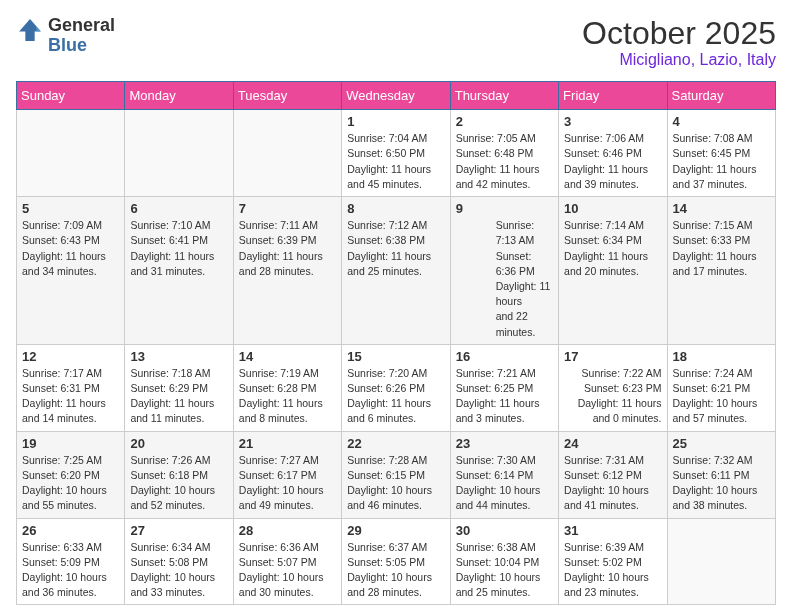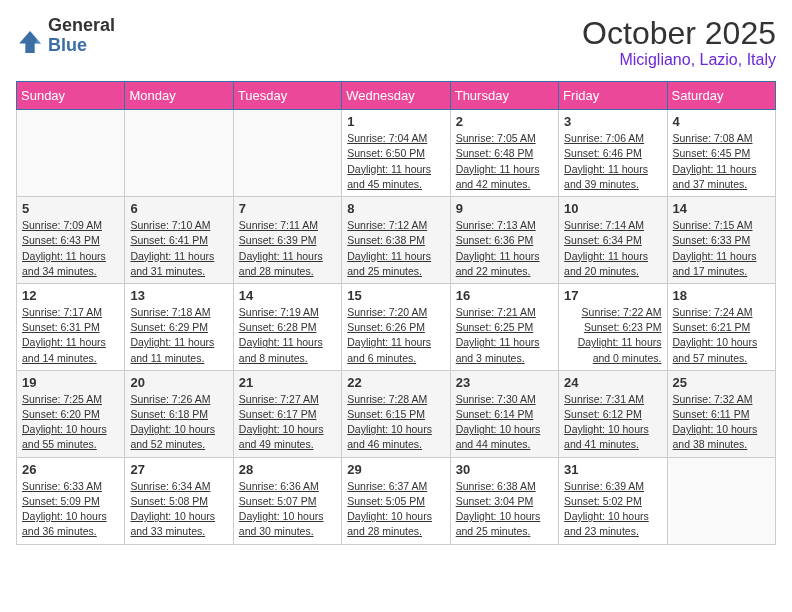--- a/index.html
+++ b/index.html
@@ -11,21 +11,21 @@
       padding: 16px;
     }
     .header {
       display: flex;
       justify-content: space-between;
       align-items: flex-start;
       margin-bottom: 12px;
     }
     .logo {
       display: flex;
-      align-items: flex-end;
+      align-items: flex-start;
       gap: 4px;
     }
     .logo-icon {
       width: 28px;
       height: 28px;
     }
     .title-block {
       text-align: right;
     }
     .month-title {
@@ -68,21 +68,20 @@
       font-size: 13px;
       font-weight: bold;
       color: #333;
       margin-bottom: 2px;
       display: block;
     }
     .day-info {
       color: #333;
       font-size: 10.5px;
       line-height: 1.45;
-      text-decoration: underline;
     }
     .empty-cell {
       background: #f9f9f9 !important;
     }
     .row-even td {
       background: #f0f4f8;
     }
   </style>
 </head>
 <body>
@@ -174,21 +173,21 @@
         </td>
         <td>
           <span class="day-number">8</span>
           <div class="day-info" style="white-space: pre-line;">Sunrise: 7:12 AM
 Sunset: 6:38 PM
 Daylight: 11 hours
 and 25 minutes.</div>
         </td>
         <td>
           <span class="day-number">9</span>
-          <div class="day-info" style="white-space: pre-line;">Sunrise: 7:13 AM
+          <div class="day-info" style="white-space: pre-line; margin-left: 40px;">Sunrise: 7:13 AM
 Sunset: 6:36 PM
 Daylight: 11 hours
 and 22 minutes.</div>
         </td>
         <td>
           <span class="day-number">10</span>
           <div class="day-info" style="white-space: pre-line;">Sunrise: 7:14 AM
 Sunset: 6:34 PM
 Daylight: 11 hours
 and 20 minutes.</div>
@@ -328,21 +327,21 @@
         <td>
           <span class="day-number">29</span>
           <div class="day-info" style="white-space: pre-line;">Sunrise: 6:37 AM
 Sunset: 5:05 PM
 Daylight: 10 hours
 and 28 minutes.</div>
         </td>
         <td>
           <span class="day-number">30</span>
           <div class="day-info" style="white-space: pre-line;">Sunrise: 6:38 AM
-Sunset: 3:04 PM
+Sunset: 10:04 PM
 Daylight: 10 hours
 and 25 minutes.</div>
         </td>
         <td>
           <span class="day-number">31</span>
           <div class="day-info" style="white-space: pre-line;">Sunrise: 6:39 AM
 Sunset: 5:02 PM
 Daylight: 10 hours
 and 23 minutes.</div>
         </td>

